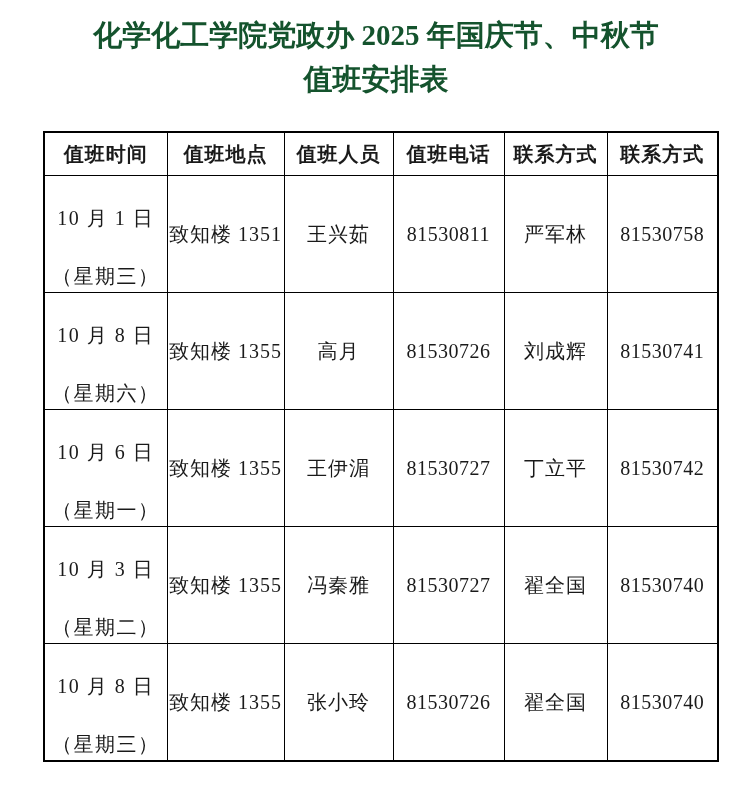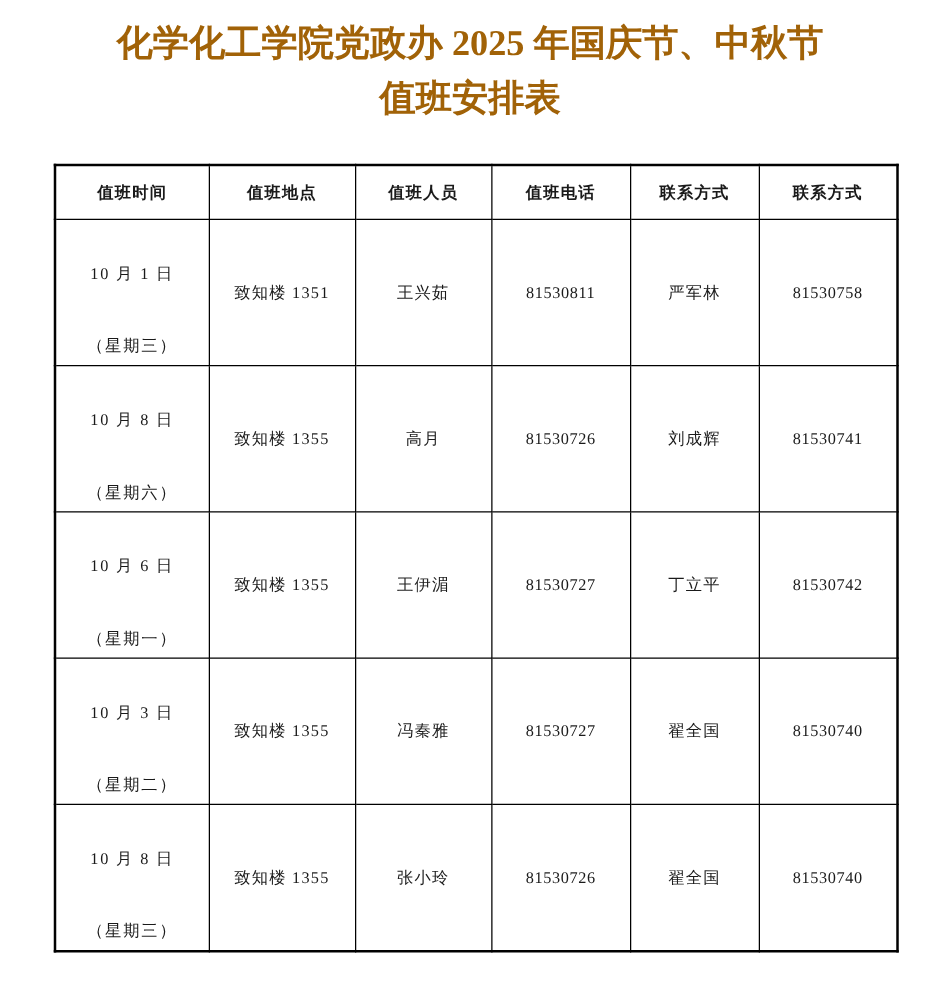--- a/index.html
+++ b/index.html
@@ -13,34 +13,34 @@
     font-family: "Liberation Serif", "DejaVu Serif", serif;
     color: #1a1a1a;
     overflow: hidden;
   }
   .title {
     padding-top: 13px;
     text-align: center;
     font-weight: bold;
     font-size: 29px;
     line-height: 44px;
-    color: #a16207;
+    color: #14532d;
   }
   table.duty-table {
     border-collapse: collapse;
     table-layout: fixed;
     margin: 30px 0 0 43px;
     border: 2px solid #000;
   }
   .duty-table th,
   .duty-table td {
     border: 1px solid #000;
     text-align: center;
     vertical-align: middle;
-    font-size: 13px;
+    font-size: 20px;
     padding: 0;
     overflow: hidden;
   }
   .duty-table th {
     height: 42px;
     font-weight: bold;
     letter-spacing: 1px;
   }
   .duty-table td {
     height: 74px;

